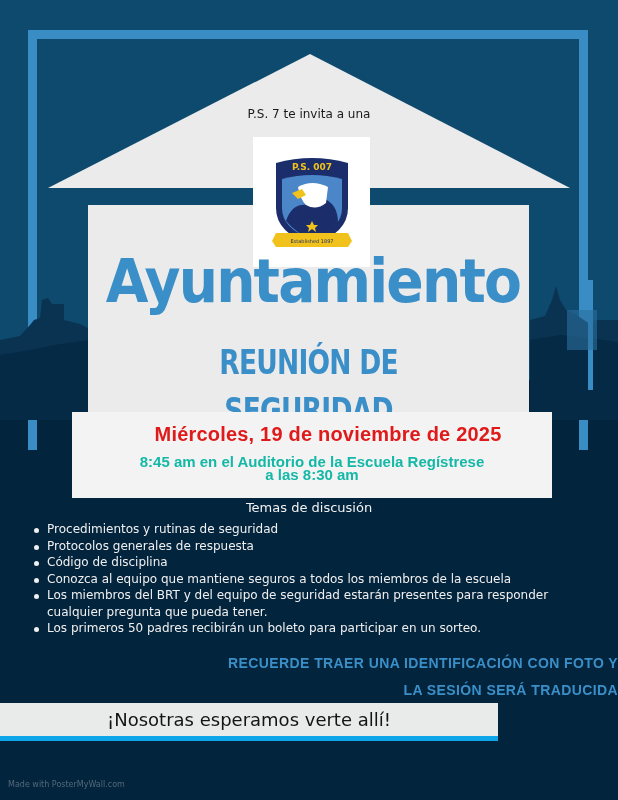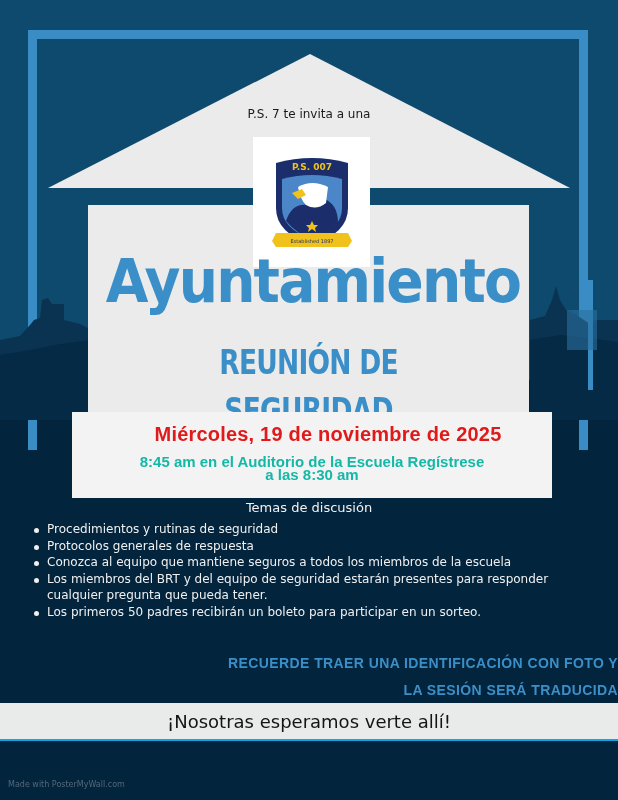--- a/index.html
+++ b/index.html
@@ -74,22 +74,22 @@
   .topics li::before {
     content: ""; position: absolute; left: 0; top: 7px; width: 5px; height: 5px;
     border-radius: 50%; background: #f0f0f0;
   }
   .reminder {
     position: absolute; top: 650px; left: 0; width: 618px; text-align: right;
     font-family: "Liberation Sans", sans-serif; font-weight: bold; font-size: 14px;
     color: #3b8fc8; line-height: 27px; letter-spacing: 0.4px;
   }
   .banner {
-    position: absolute; left: 0; top: 703px; width: 618px; height: 38px;
-    background: #e9ebeb; border-bottom: 2px solid #0ea5e9;
+    position: absolute; left: 0; top: 703px; width: 498px; height: 38px;
+    background: #e9ebeb; border-bottom: 5px solid #0ea5e9;
     display: flex; align-items: center; justify-content: center;
   }
   .banner span {
     font-family: "DejaVu Sans", sans-serif; font-size: 18px; color: #141414;
   }
   .watermark {
     position: absolute; left: 8px; top: 780px;
     font-family: "DejaVu Sans", sans-serif; font-size: 8px; color: #53687a;
   }
 </style>
@@ -137,20 +137,21 @@
 <div class="date">Miércoles, 19 de noviembre de 2025</div>
 <div class="time">
   <div>8:45 am en el Auditorio de la Escuela Regístrese</div>
   <div>a las 8:30 am</div>
 </div>
 
 <div class="topics-title">Temas de discusión</div>
 <ul class="topics">
   <li>Procedimientos y rutinas de seguridad</li>
   <li>Protocolos generales de respuesta</li>
+  <li>Código de disciplina</li>
   <li>Conozca al equipo que mantiene seguros a todos los miembros de la escuela</li>
   <li>Los miembros del BRT y del equipo de seguridad estarán presentes para responder cualquier pregunta que pueda tener.</li>
   <li>Los primeros 50 padres recibirán un boleto para participar en un sorteo.</li>
 </ul>
 
 <div class="reminder">
   <div>RECUERDE TRAER UNA IDENTIFICACIÓN CON FOTO Y</div>
   <div>LA SESIÓN SERÁ TRADUCIDA</div>
 </div>
 

